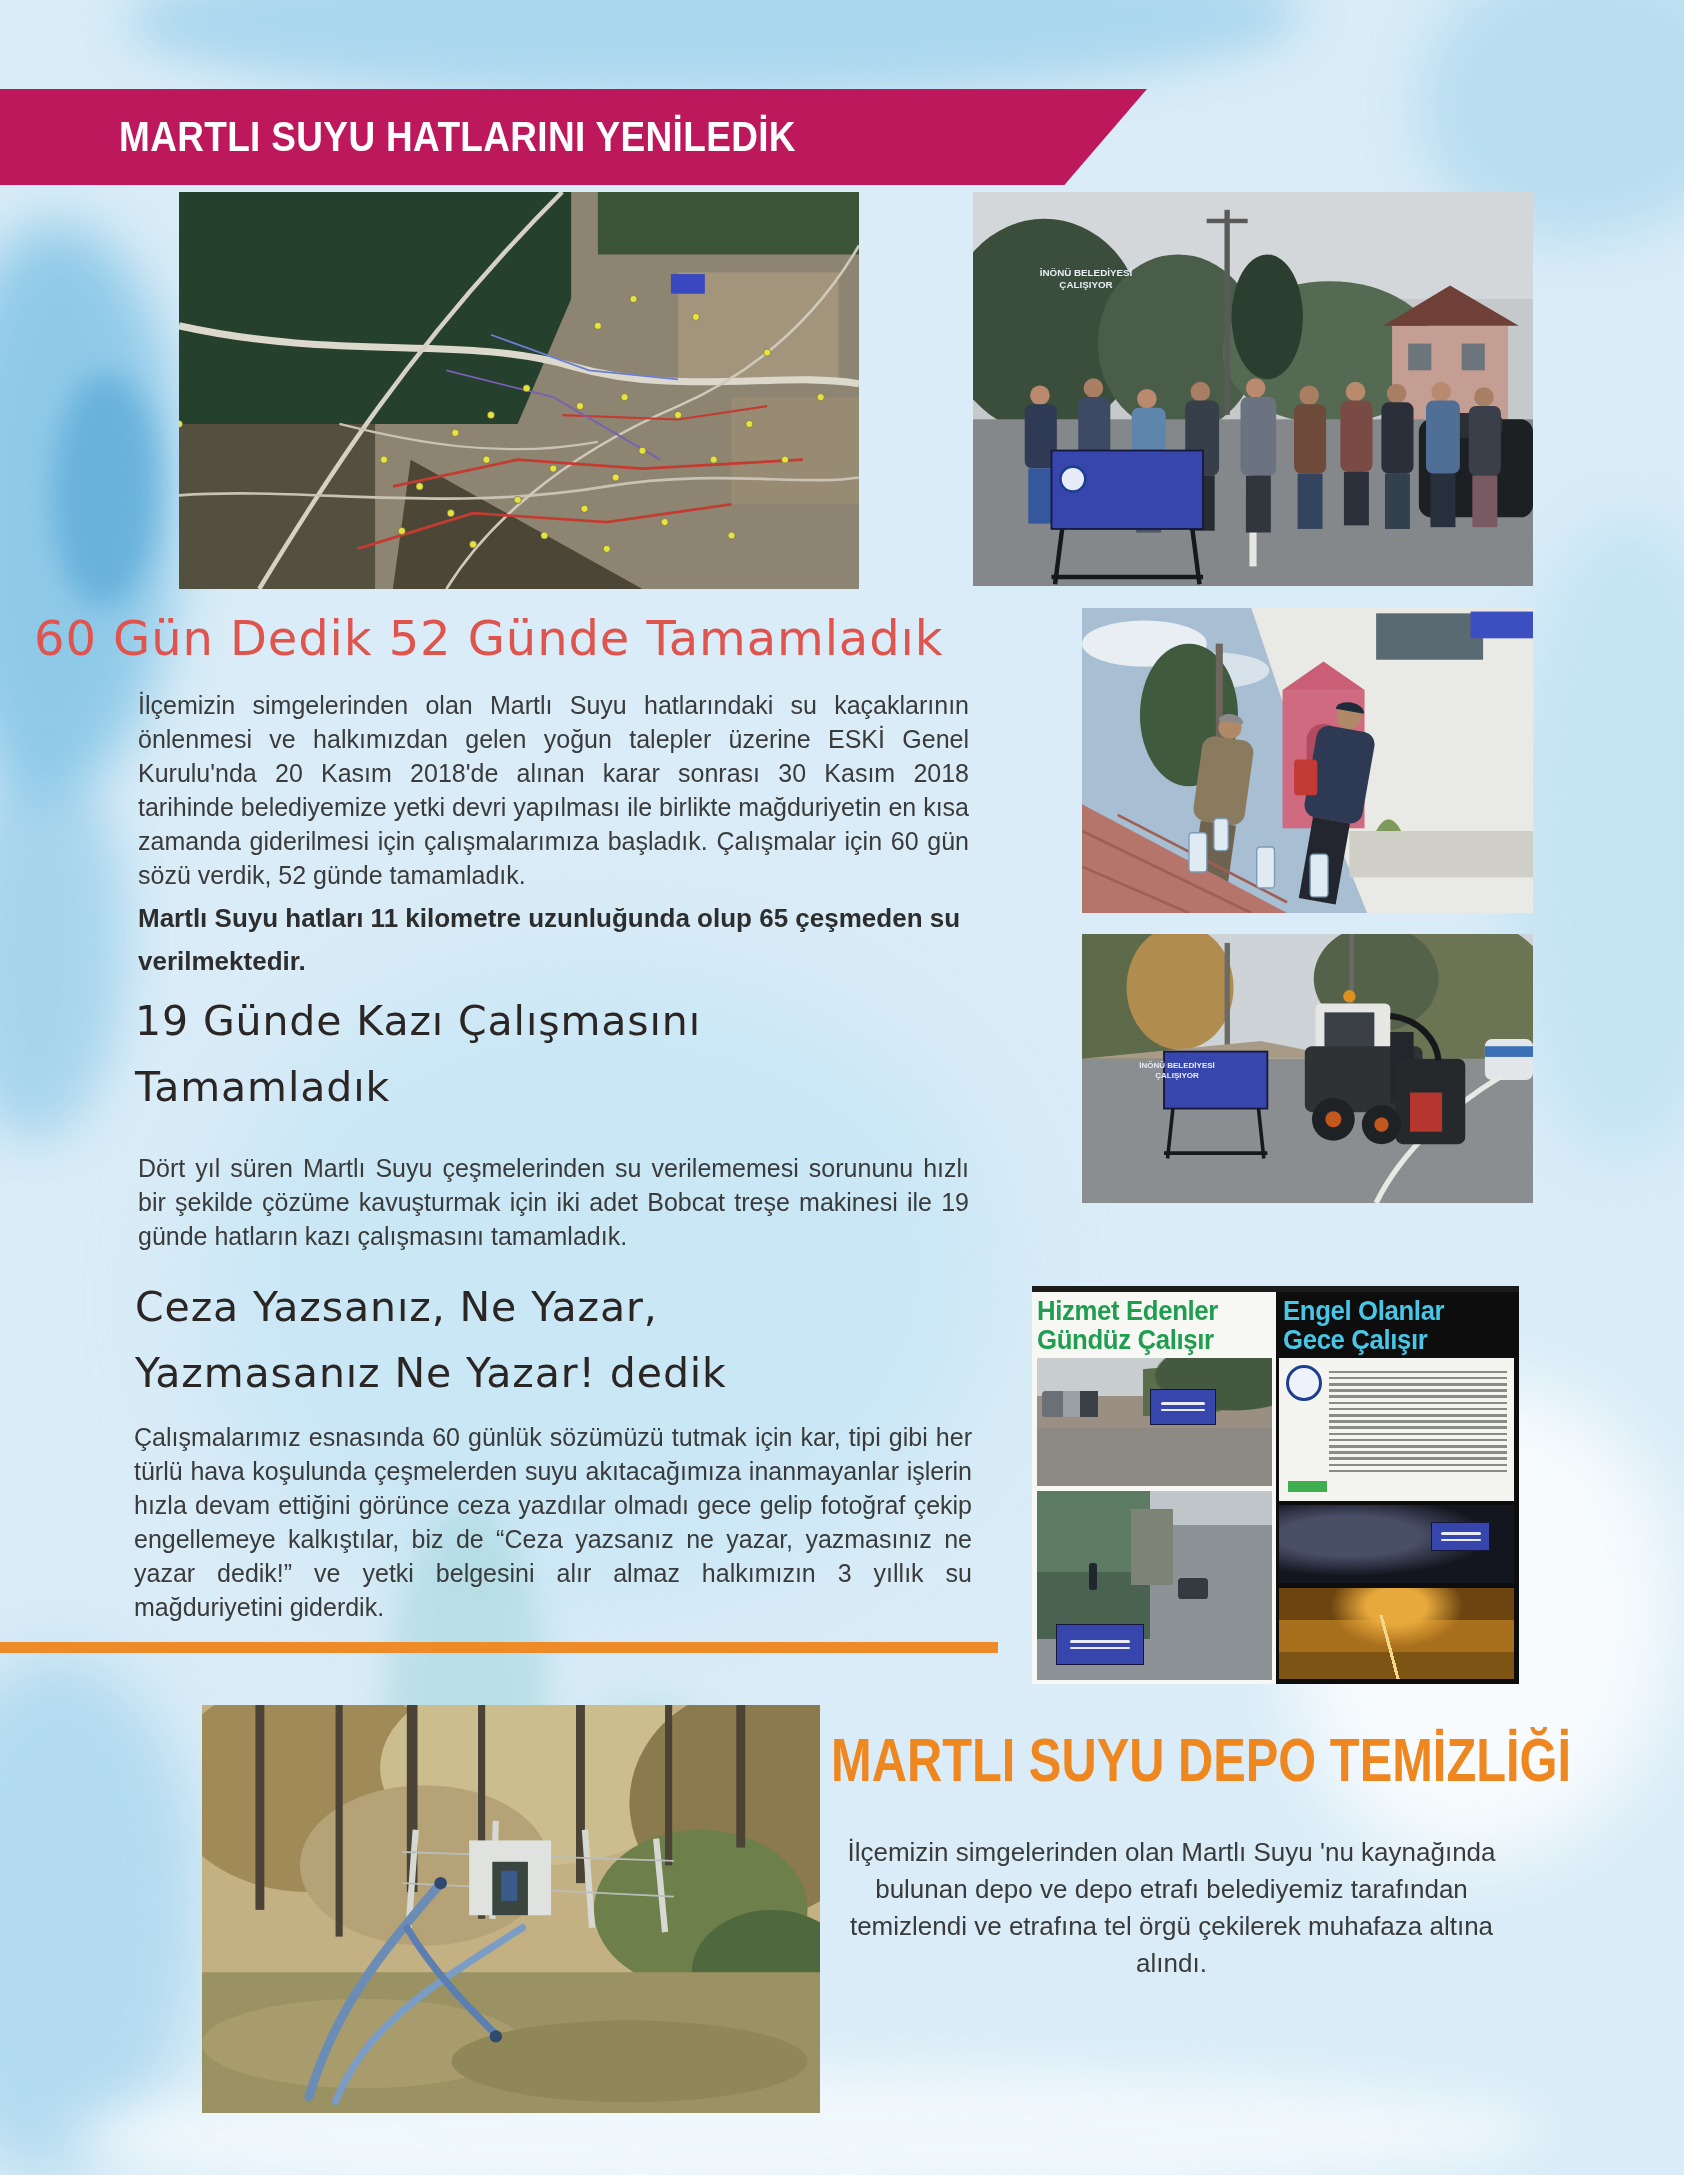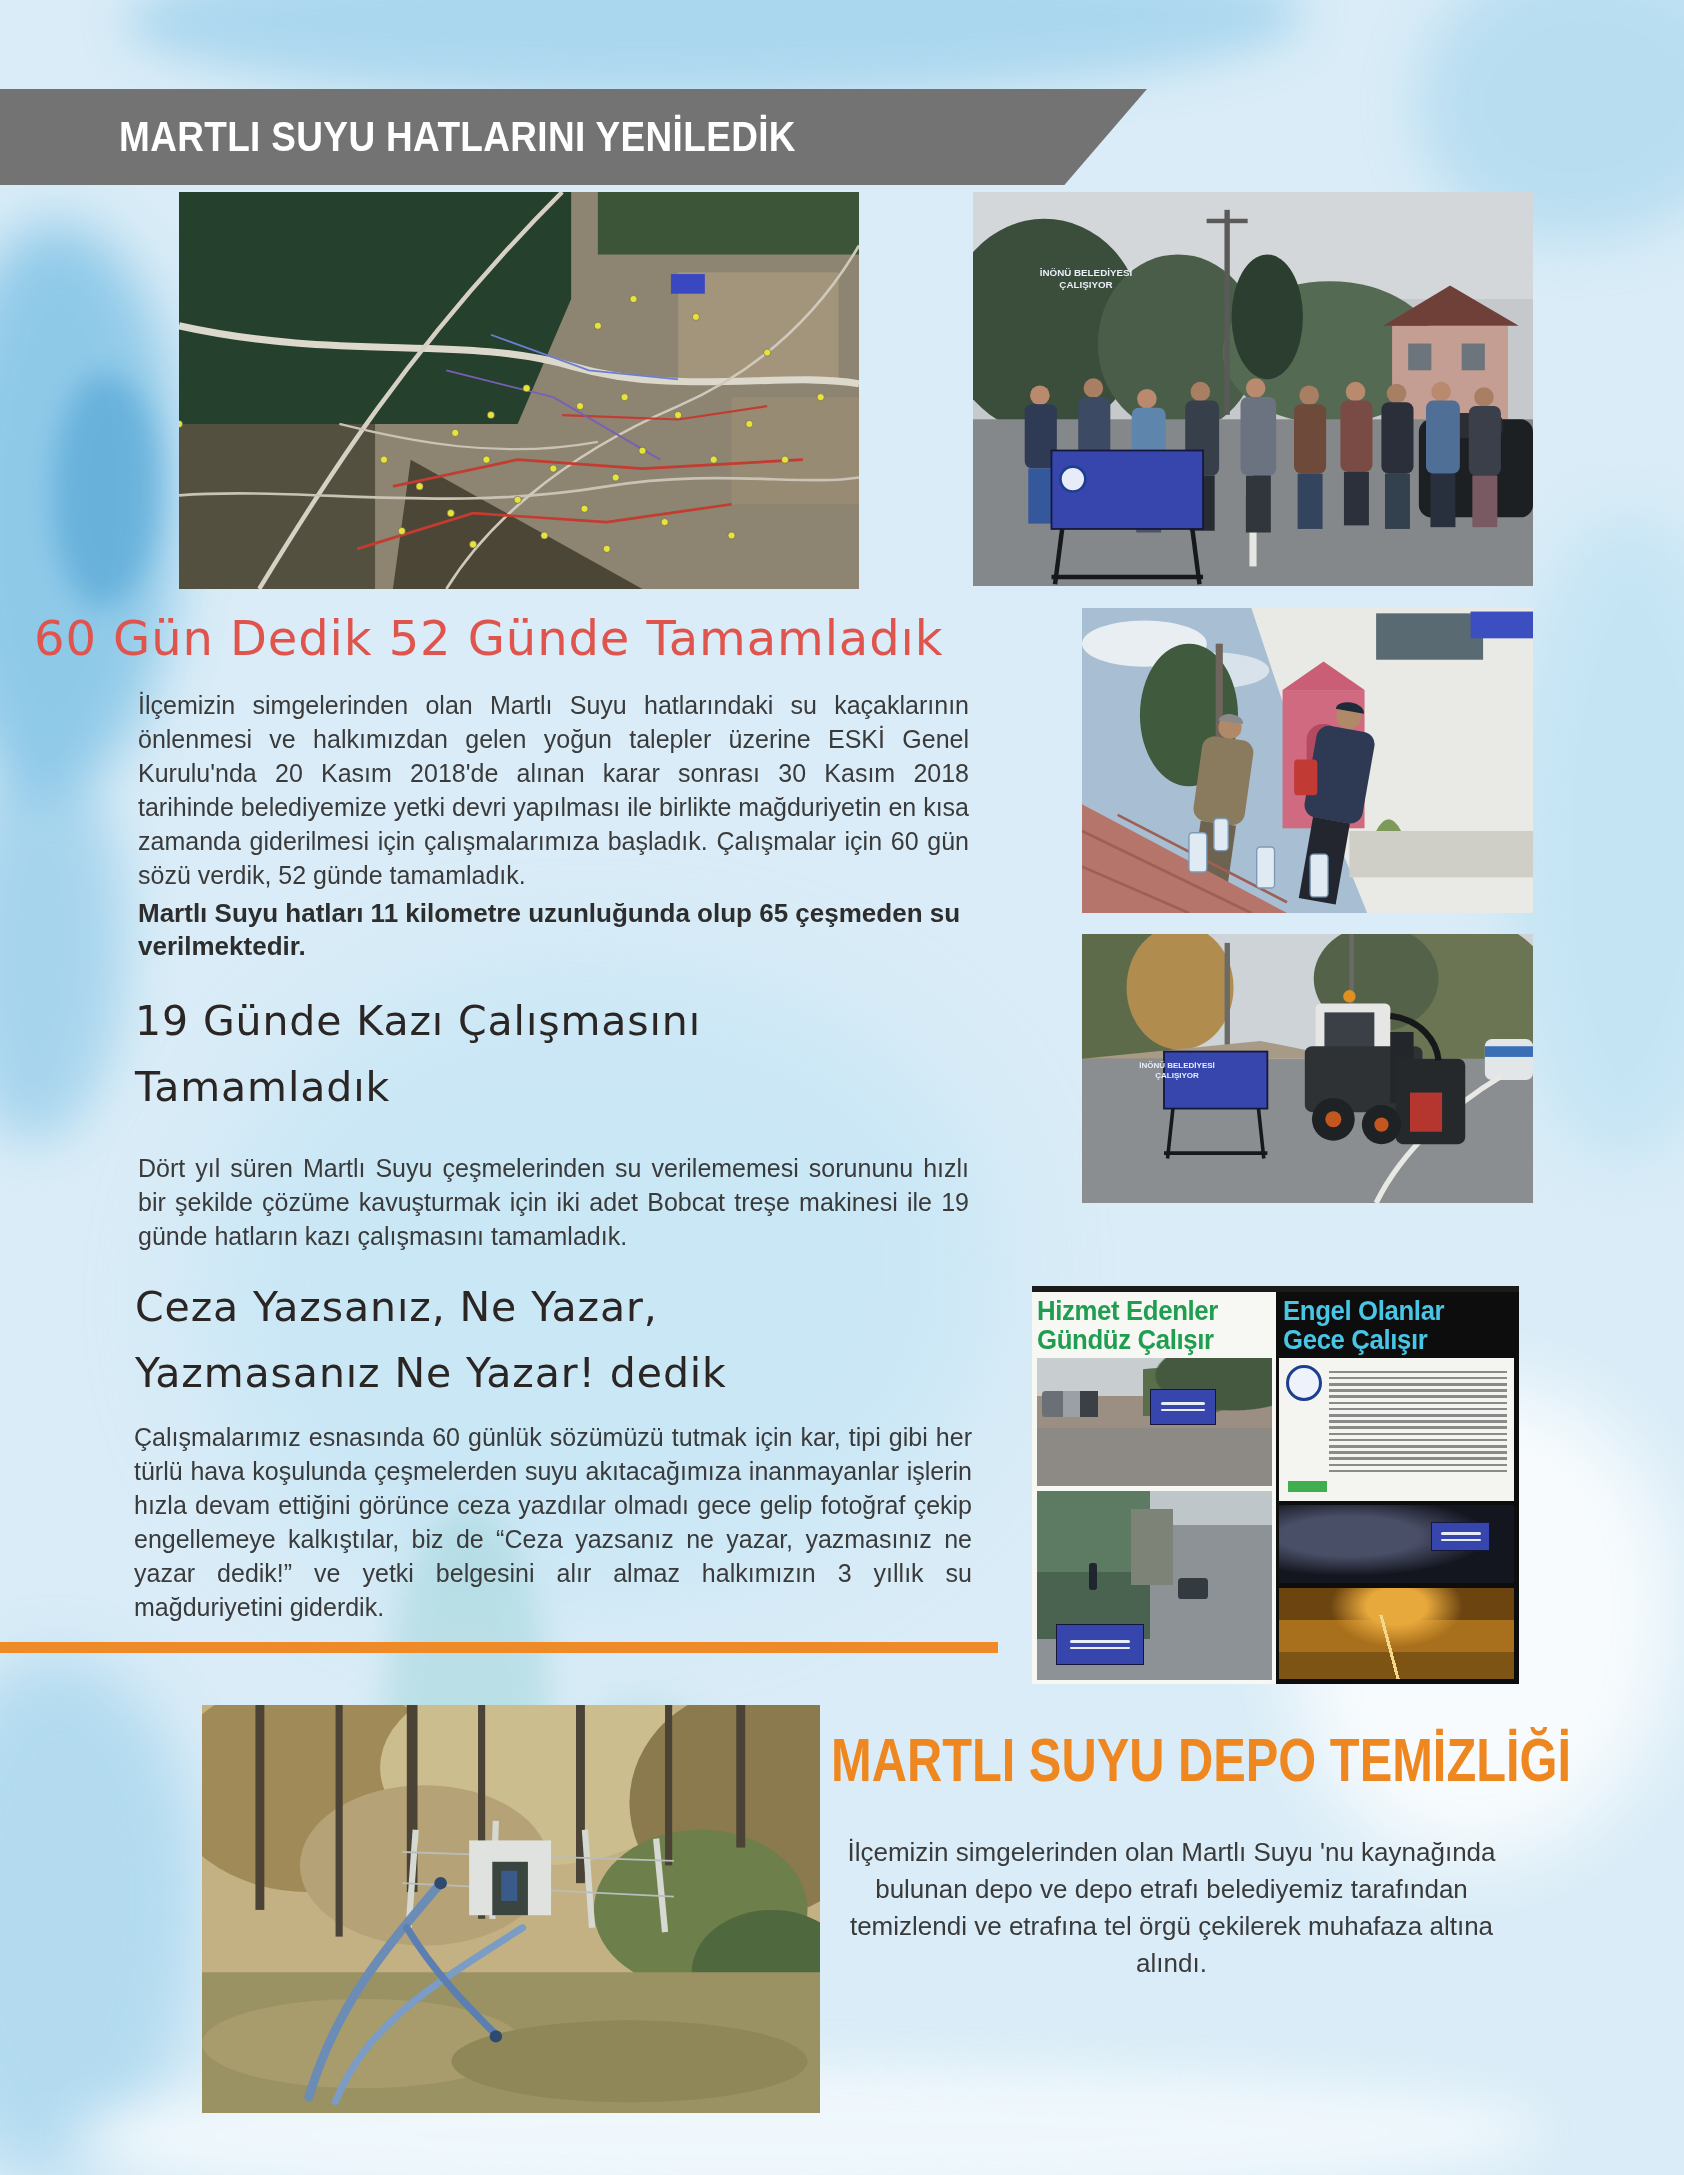--- a/index.html
+++ b/index.html
@@ -16,36 +16,36 @@
   .b7{left:383px;top:1506px;width:169px;height:383px;background:#9fd4d8;opacity:.5;filter:blur(16px);
       border-radius:50% 50% 50% 50% / 62% 62% 38% 38%;}
   .b8{left:535px;top:1693px;width:214px;height:303px;background:#aedade;opacity:.45;filter:blur(18px);
       border-radius:50% 50% 50% 50% / 60% 60% 40% 40%;}
   .b9{left:1292px;top:1381px;width:383px;height:481px;background:#ffffff;opacity:.8;filter:blur(37px);}
   .b10{left:71px;top:2067px;width:1470px;height:134px;background:#f4fafd;opacity:.85;filter:blur(25px);}
   .b11{left:196px;top:962px;width:802px;height:642px;background:#bfe3f4;opacity:.55;filter:blur(53px);}
   .b12{left:53px;top:374px;width:107px;height:232px;background:#2f8fc9;opacity:.4;filter:blur(14.3px);}
 
   
-  .banner{position:absolute;left:0;top:89px;width:1147px;height:96px;background:#737373;
+  .banner{position:absolute;left:0;top:89px;width:1147px;height:96px;background:#be185d;
           clip-path:polygon(0 0,100% 0,92.8% 100%,0 100%);display:flex;align-items:center;}
   .banner-title{color:#ffffff;font-weight:bold;font-size:42px;letter-spacing:0.4px;
           margin-left:119px;transform:scaleX(.88);transform-origin:left center;white-space:nowrap;}
 
   
   .photo{position:absolute;overflow:hidden;padding-left:39px;}
   .photo svg{display:block;width:100%;height:100%;}
 
   
   .h-red{position:absolute;left:34px;top:610px;width:980px;color:#e0544e;
          font-family:"DejaVu Sans",sans-serif;font-size:48px;letter-spacing:0.9px;white-space:nowrap;}
   .col-left{position:absolute;left:138px;width:831px;color:#3a3a3a;}
   .p1{top:688px;}
   .body-text{font-size:25px;line-height:34px;text-align:justify;}
-  .bold-note{font-size:26px;line-height:33px;font-weight:bold;color:#2d2d2d;margin-top:5.3px;text-align:left;}
+  .bold-note{font-size:26px;line-height:43px;font-weight:bold;color:#2d2d2d;margin-top:5.3px;text-align:left;}
   .h-dark{position:absolute;left:135px;color:#2b2523;font-family:"DejaVu Sans",sans-serif;
           font-size:41px;line-height:66px;letter-spacing:0.9px;}
   .h2{top:988px;}
   .h3{top:1274px;}
   .p2{top:1151px;}
   .p3{top:1420px;left:134px;width:838px;}
   .divider{position:absolute;left:0;top:1642px;width:998px;height:10.7px;background:#ef8a28;}
 
   
   .composite{position:absolute;left:1032px;top:1286px;width:487px;height:398px;background:#a3a3a3;

